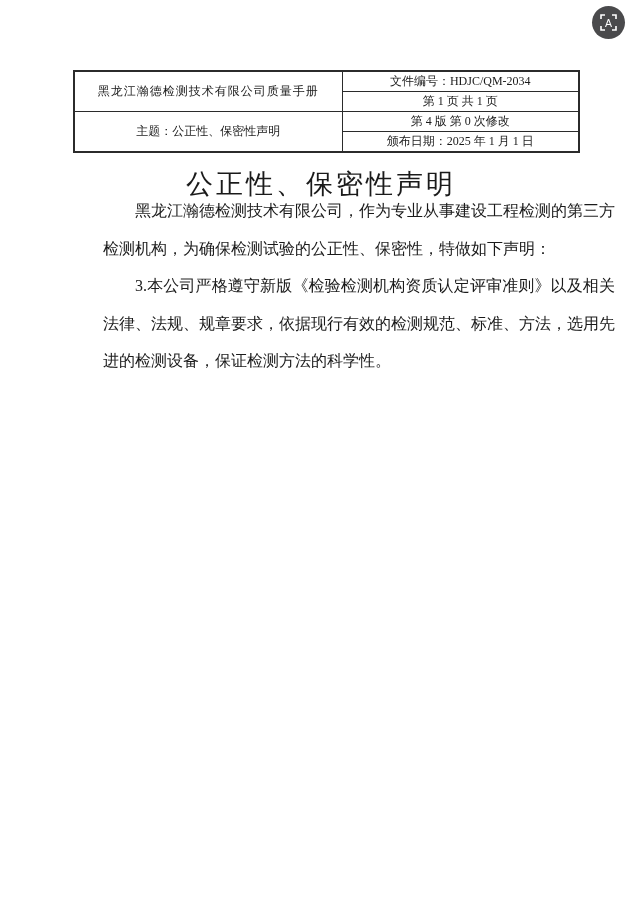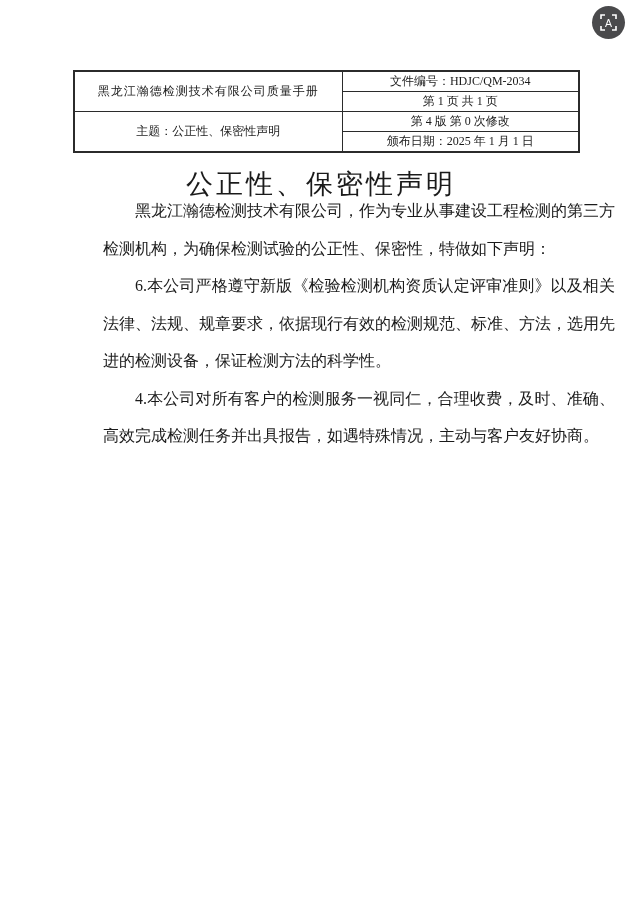--- a/index.html
+++ b/index.html
@@ -118,15 +118,14 @@
     <tr>
       <td class="col-right">颁布日期：2025 年 1 月 1 日</td>
     </tr>
   </tbody>
 </table>
 
 <h1 class="doc-title">公正性、保密性声明</h1>
 
 <div class="doc-body">
     <p>黑龙江瀚德检测技术有限公司，作为专业从事建设工程检测的第三方检测机构，为确保检测试验的公正性、保密性，特做如下声明：</p>
-    <p>6.本公司严格遵守新版《检验检测机构资质认定评审准则》以及相关法律、法规、规章要求，依据现行有效的检测规范、标准、方法，选用先进的检测设备，保证检测方法的科学性。</p>
-    <p>4.本公司对所有客户的检测服务一视同仁，合理收费，及时、准确、高效完成检测任务并出具报告，如遇特殊情况，主动与客户友好协商。</p>
+    <p>3.本公司严格遵守新版《检验检测机构资质认定评审准则》以及相关法律、法规、规章要求，依据现行有效的检测规范、标准、方法，选用先进的检测设备，保证检测方法的科学性。</p>
   </div>
 
 </body></html>

